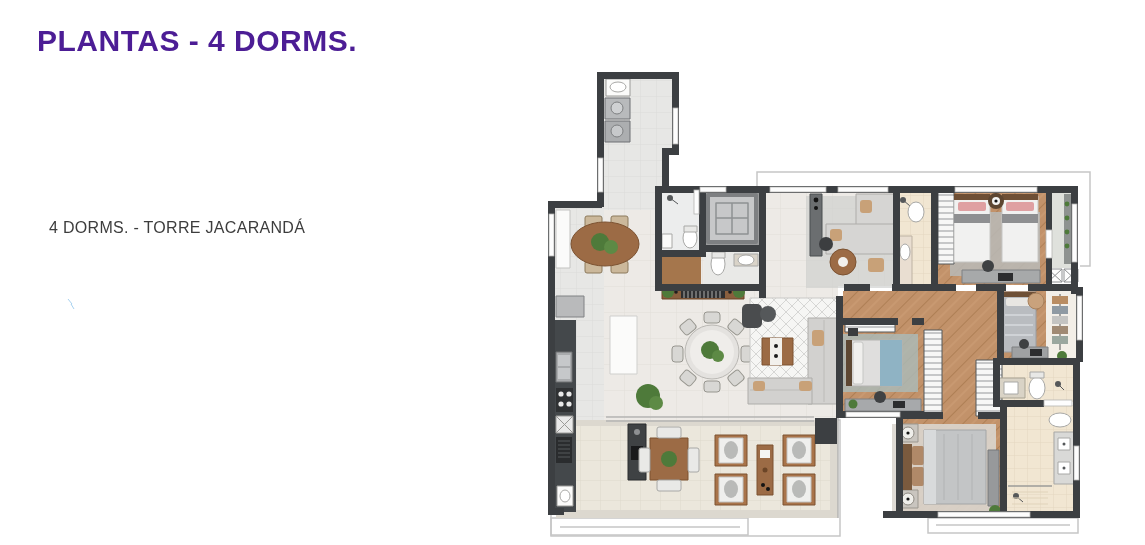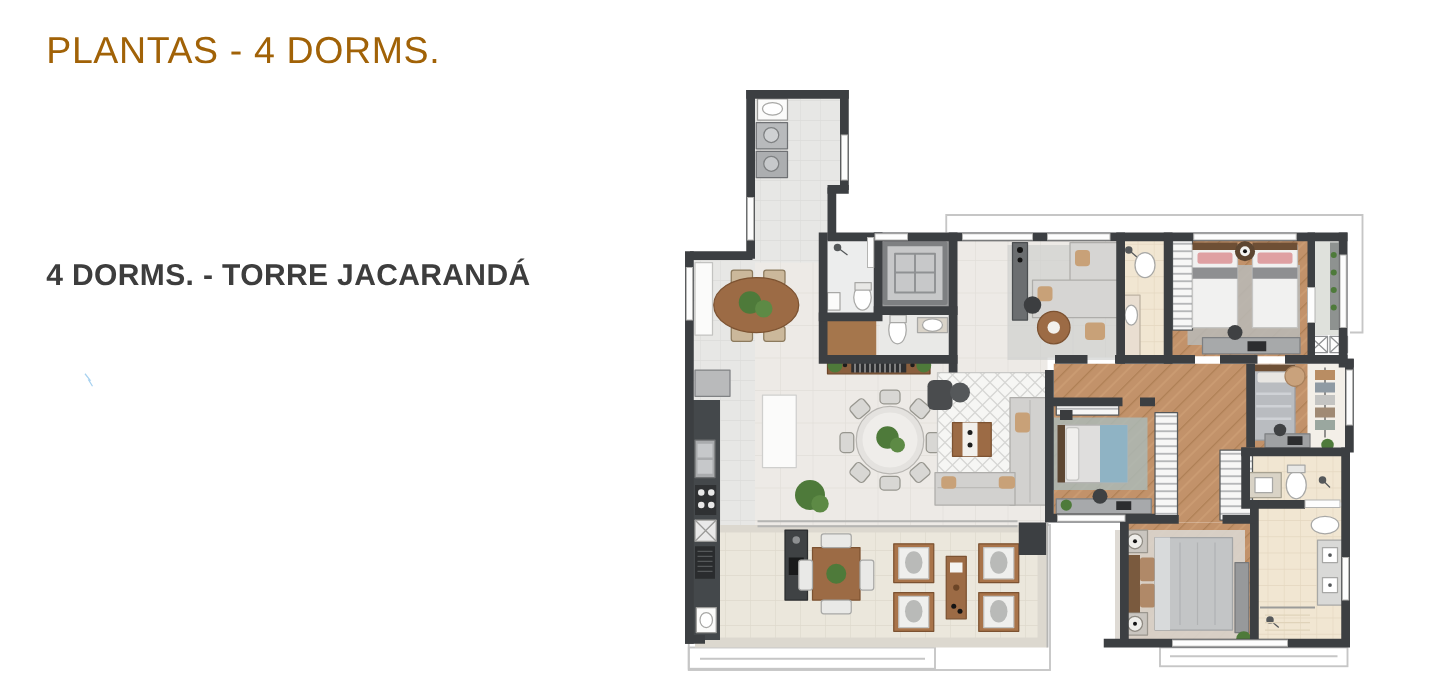--- a/index.html
+++ b/index.html
@@ -1,21 +1,21 @@
 <!DOCTYPE html>
 <html><head>
 <meta charset="utf-8">
 <style>
   html,body{margin:0;padding:0;background:#ffffff;}
   body{width:1145px;height:545px;position:relative;overflow:hidden;
        font-family:"Liberation Sans",sans-serif;}
-  .page-title{position:absolute;left:37px;top:24px;font-size:30px;font-weight:normal;
-       color:#a16207;letter-spacing:.5px;margin:0;}
-  .variant-label{position:absolute;left:37px;top:207px;font-size:24px;font-weight:bold;
-       color:#3d3d3d;letter-spacing:.3px;margin:0;}
+  .page-title{position:absolute;left:37px;top:24px;font-size:30px;font-weight:bold;
+       color:#4c1d95;letter-spacing:.5px;margin:0;}
+  .variant-label{position:absolute;left:37px;top:207px;font-size:16px;font-weight:normal;
+       color:#3d3d3d;letter-spacing:.3px;margin:12px;}
   .plan-wrap{position:absolute;left:540px;top:70px;width:560px;height:475px;}
   .artifact{position:absolute;left:66px;top:297px;width:14px;height:14px;pointer-events:none;}
 </style>
 </head>
 <body>
 
 <h1 class="page-title">PLANTAS - 4 DORMS.</h1>
 <h2 class="variant-label">4 DORMS. - TORRE JACARANDÁ</h2>
 
 <svg class="artifact" viewBox="0 0 14 14">

